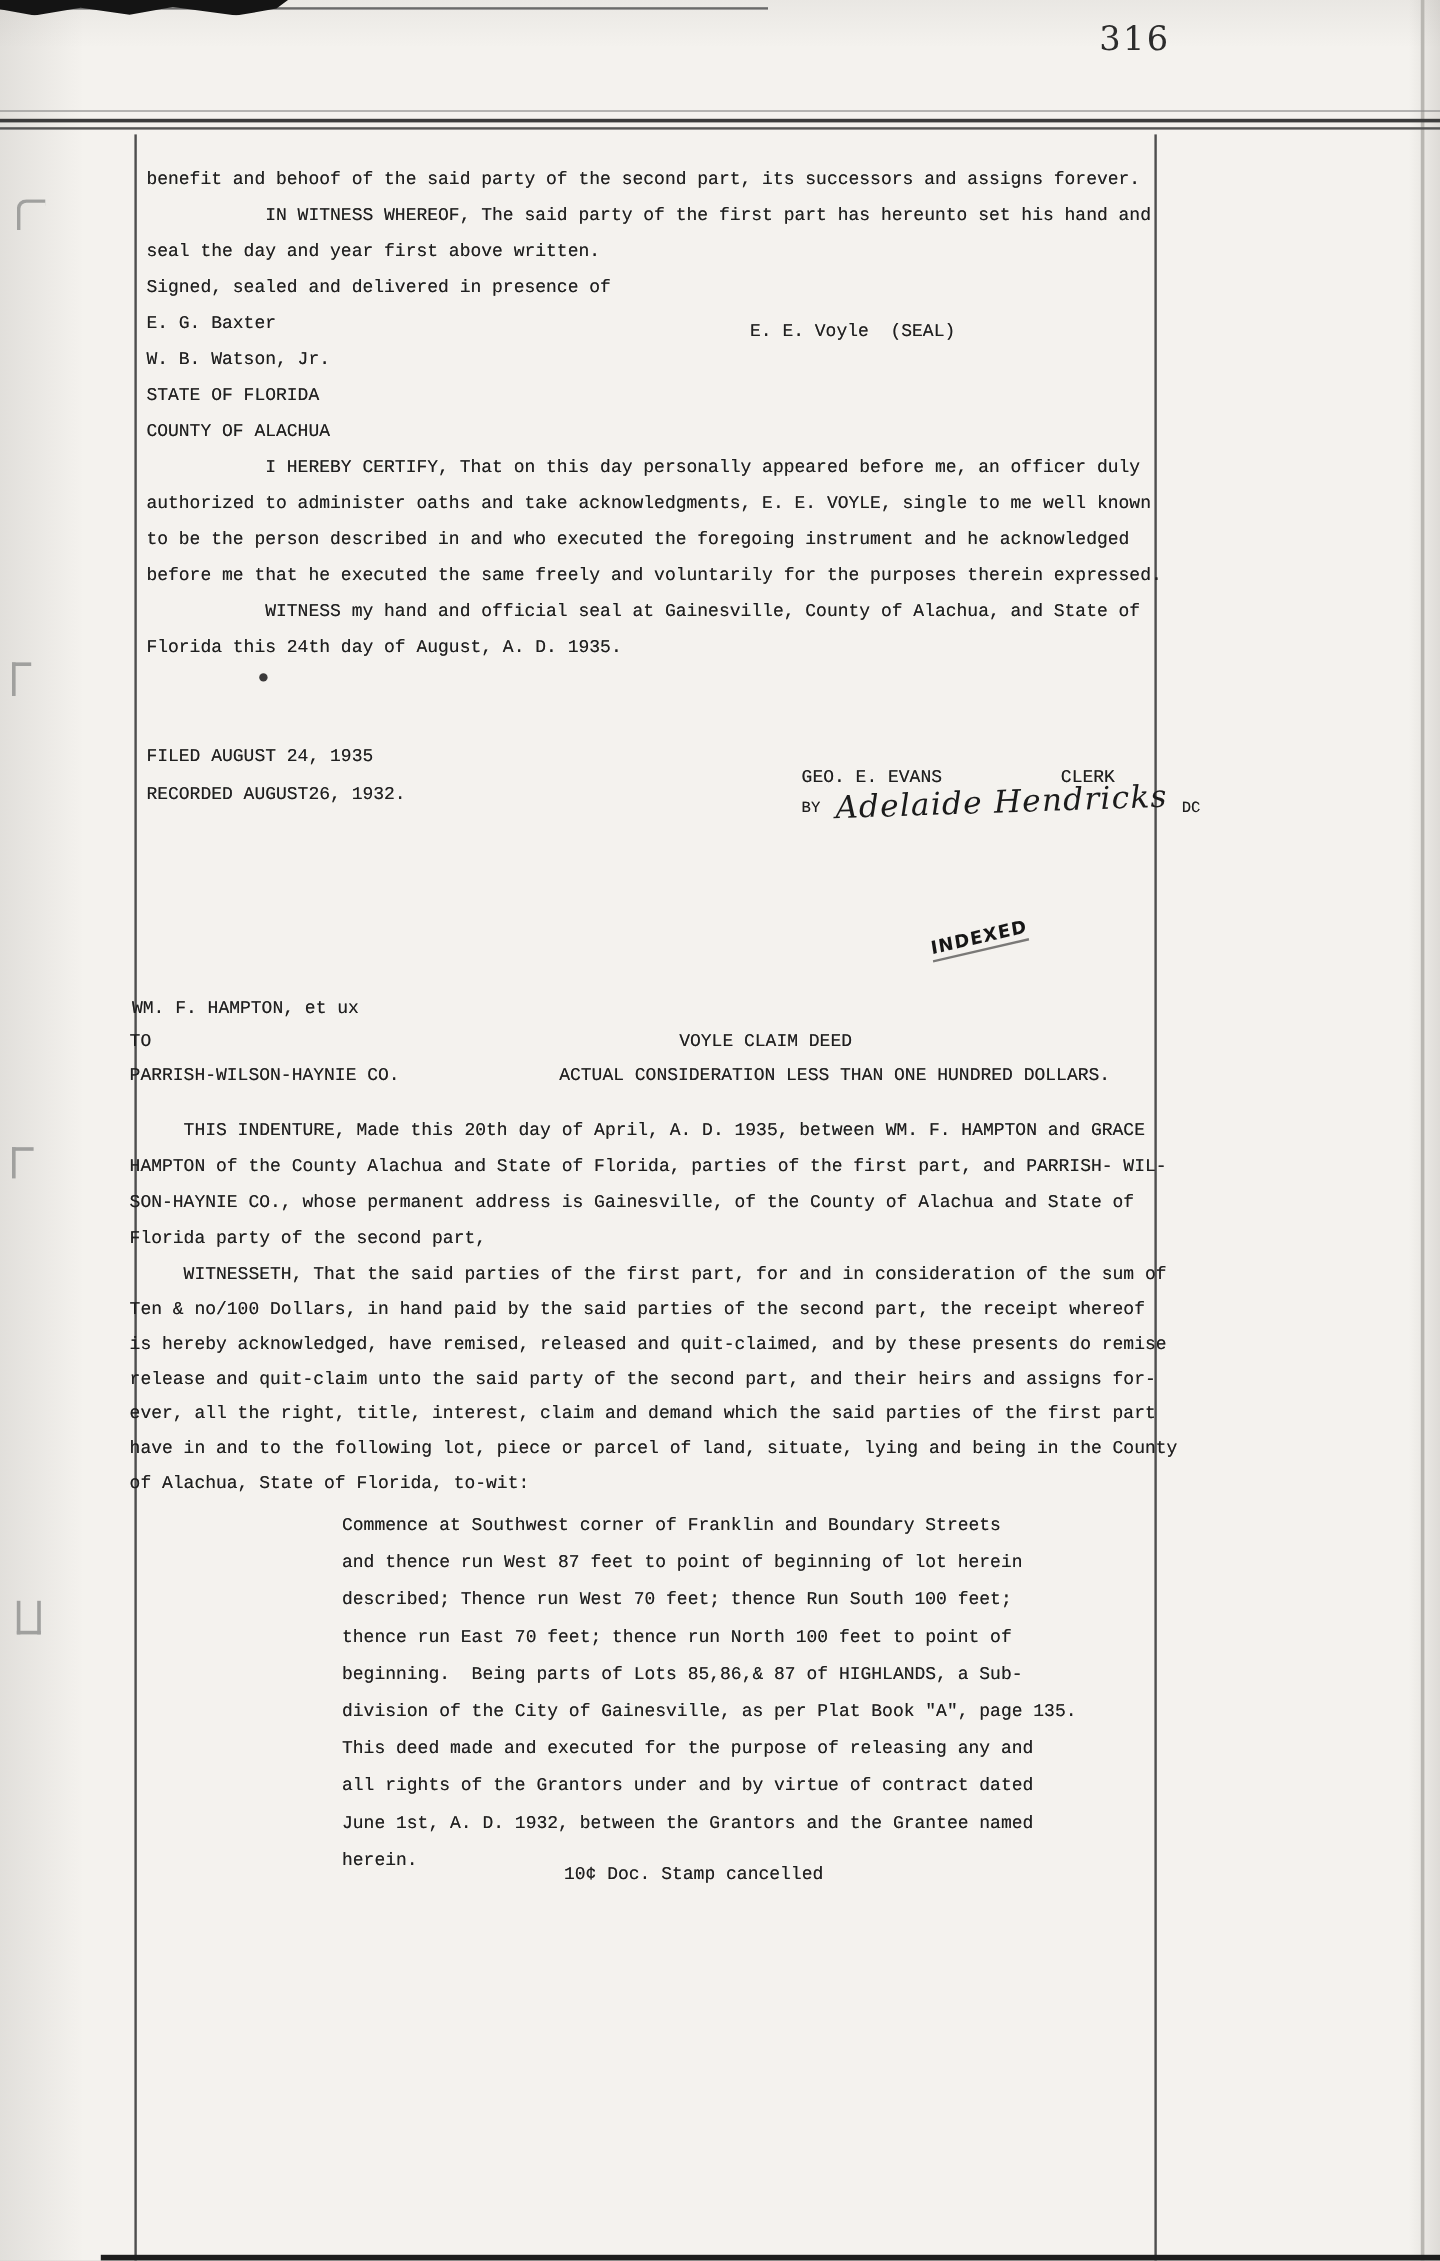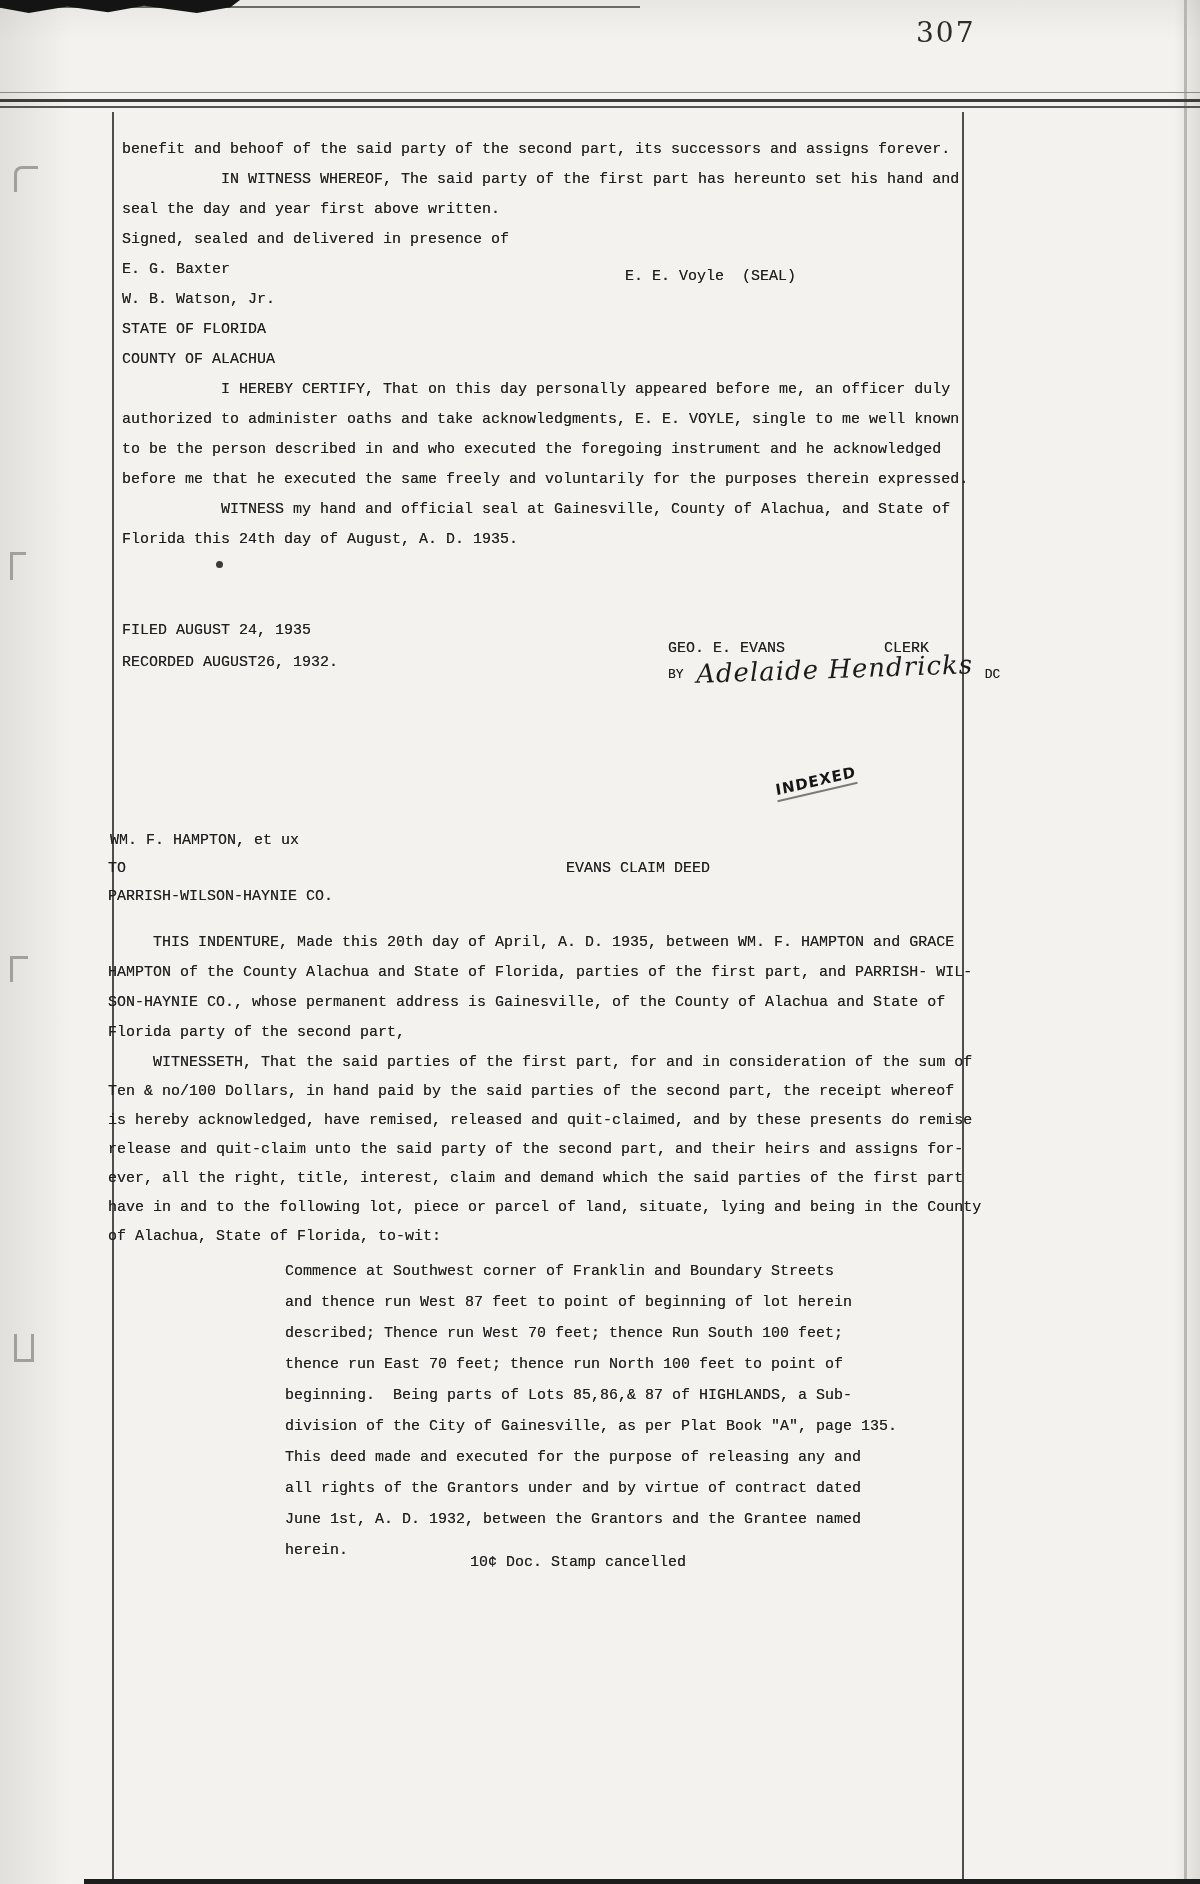--- a/index.html
+++ b/index.html
@@ -102,21 +102,21 @@
 </style>
 </head>
 <body>
 
 <div class="page">
 
   <div class="top-line"></div>
   <div class="torn-edge"></div>
   <div class="page-edge"></div>
 
-  <div class="page-number">307</div>
+  <div class="page-number">316</div>
   <div class="rule-thin"></div>
   <div class="rule-double"></div>
 
   <div class="vline vline-left"></div>
   <div class="vline vline-right"></div>
 
   <div class="scan-mark mark1"></div>
   <div class="scan-mark mark2"></div>
   <div class="scan-mark mark3"></div>
   <div class="scan-mark mark4"></div>
@@ -144,22 +144,23 @@
   <div class="by-line">
     <span class="mono-inline">BY</span>
     <span class="handwriting">Adelaide Hendricks</span>
     <span class="mono-inline">DC</span>
   </div>
 
   <div class="indexed-stamp">INDEXED</div>
 
   <div class="mono qc-grantor">WM. F. HAMPTON, et ux</div>
   <div class="mono qc-to">TO</div>
-  <div class="mono qc-title">EVANS CLAIM DEED</div>
+  <div class="mono qc-title">VOYLE CLAIM DEED</div>
   <div class="mono qc-grantee">PARRISH-WILSON-HAYNIE CO.</div>
+  <div class="mono qc-consideration">ACTUAL CONSIDERATION LESS THAN ONE HUNDRED DOLLARS.</div>
   <div class="mono qc-indenture">     THIS INDENTURE, Made this 20th day of April, A. D. 1935, between WM. F. HAMPTON and GRACE
 HAMPTON of the County Alachua and State of Florida, parties of the first part, and PARRISH- WIL-
 SON-HAYNIE CO., whose permanent address is Gainesville, of the County of Alachua and State of
 Florida party of the second part,</div>
   <div class="mono qc-witnesseth">     WITNESSETH, That the said parties of the first part, for and in consideration of the sum of
 Ten &amp; no/100 Dollars, in hand paid by the said parties of the second part, the receipt whereof
 is hereby acknowledged, have remised, released and quit-claimed, and by these presents do remise
 release and quit-claim unto the said party of the second part, and their heirs and assigns for-
 ever, all the right, title, interest, claim and demand which the said parties of the first part
 have in and to the following lot, piece or parcel of land, situate, lying and being in the County

